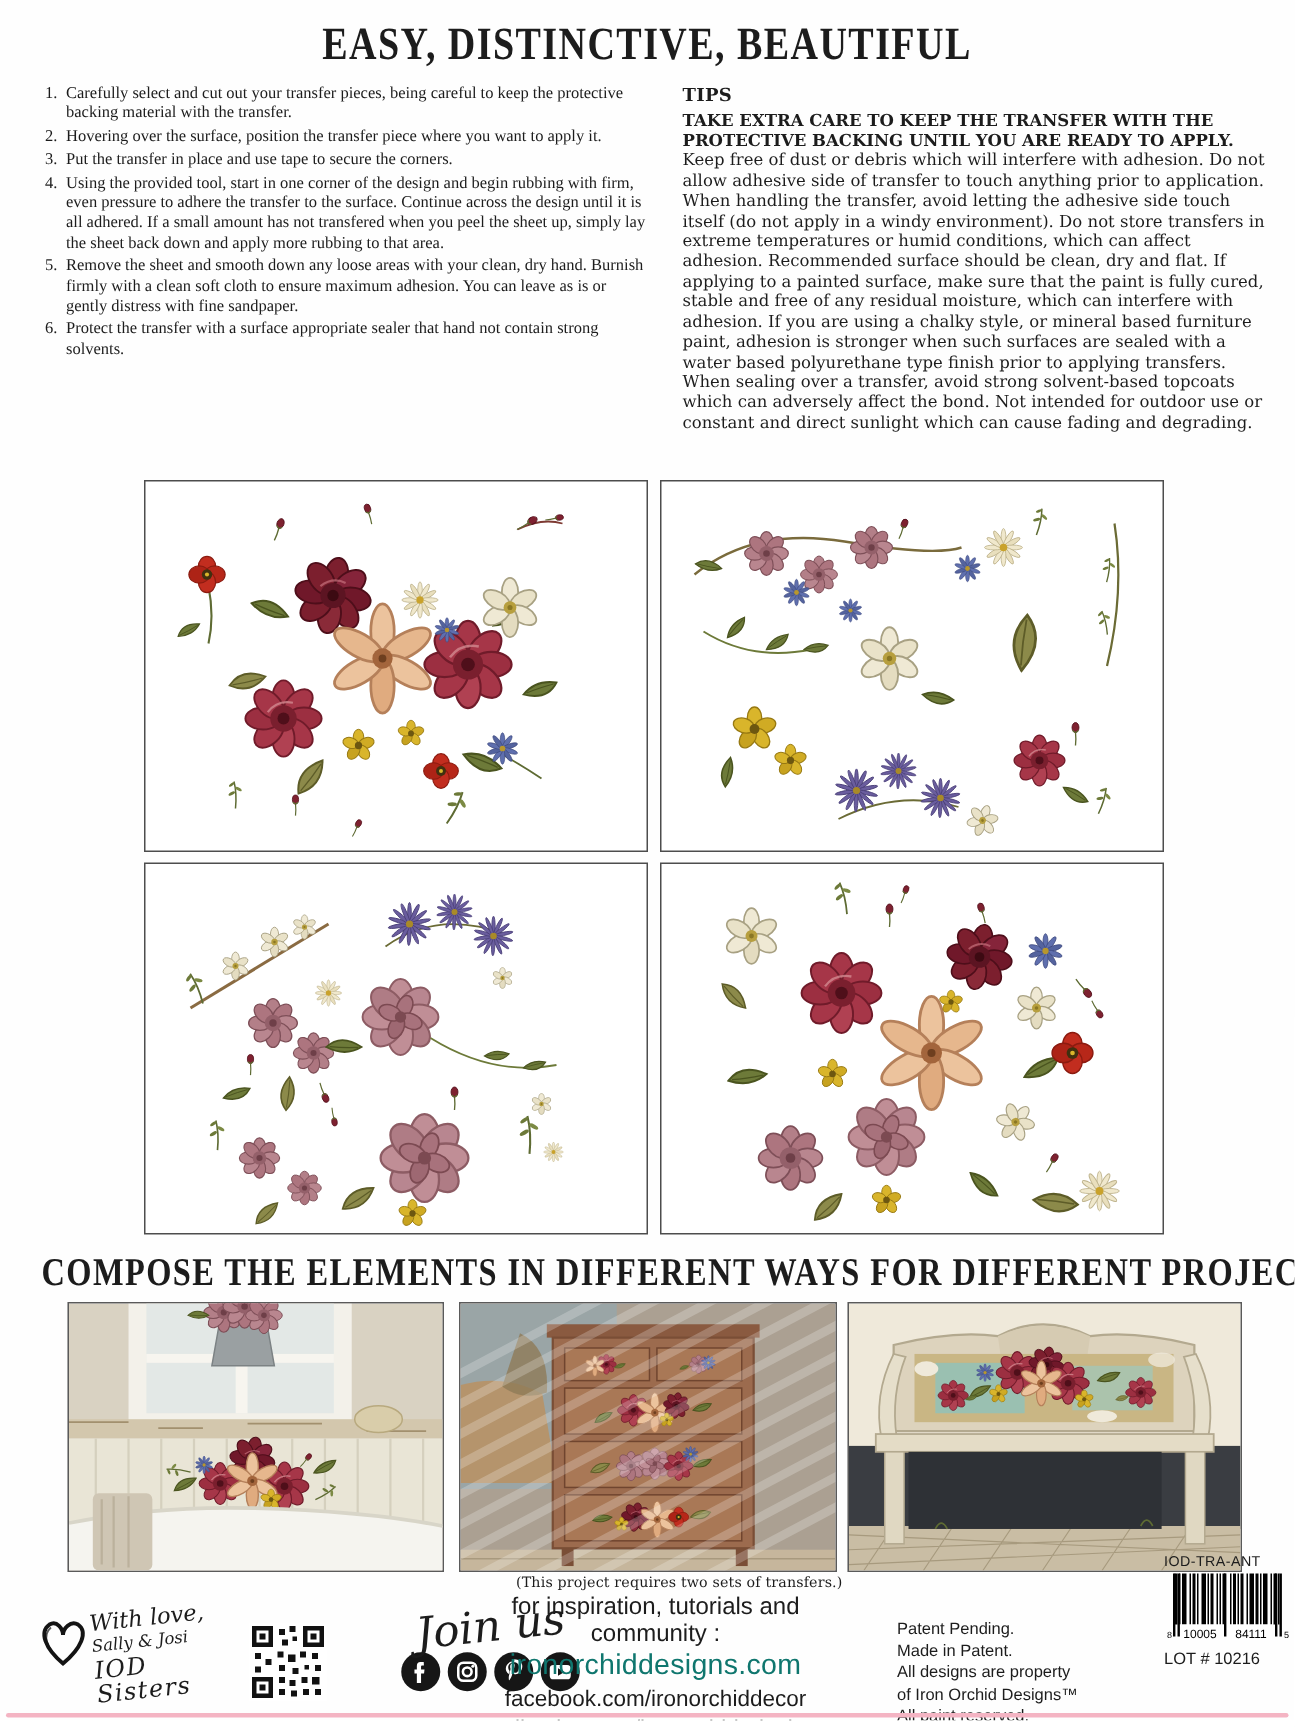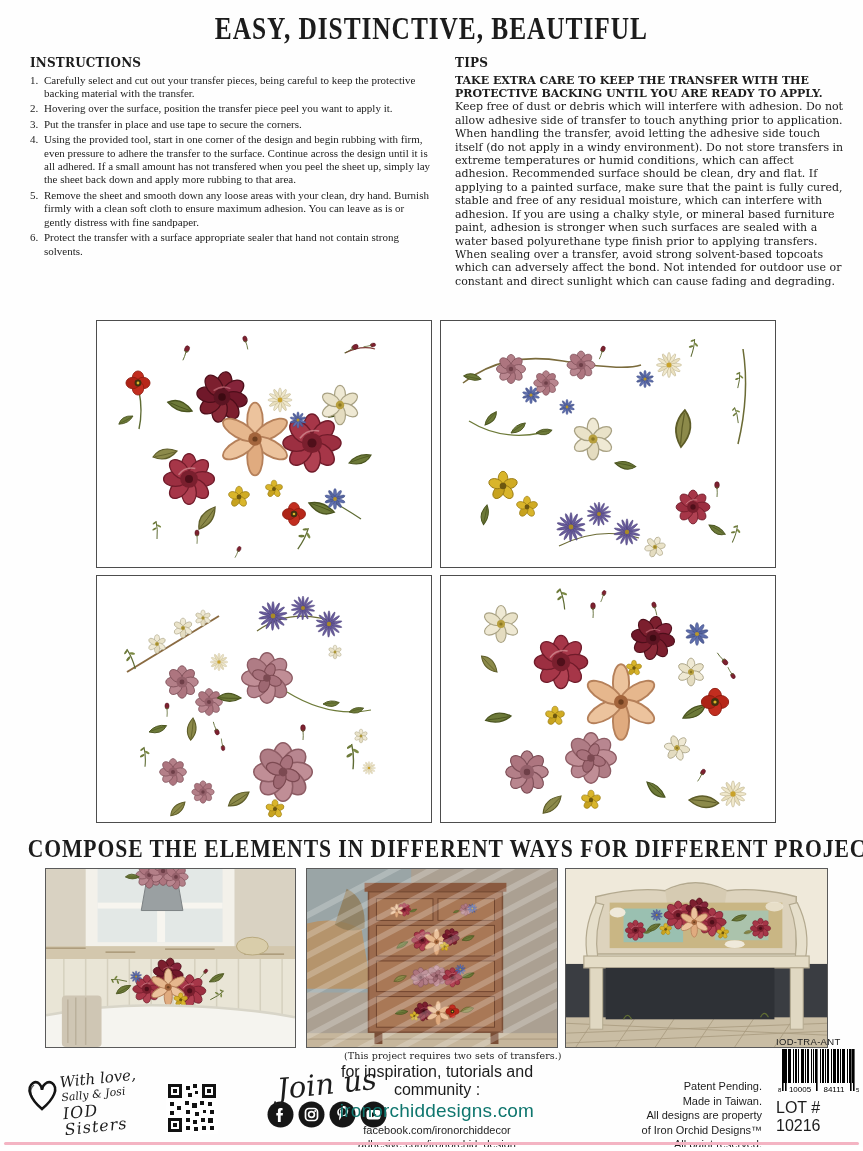--- a/index.html
+++ b/index.html
@@ -39,25 +39,25 @@
   #sig-heart{position:absolute;left:0;top:10px;}
   .sig-text{position:absolute;left:38px;top:2px;transform:rotate(-6deg);font-style:italic;line-height:1;}
   .sig-l1{font-size:15px;} .sig-l2{font-size:11px;margin-top:2px;} .sig-l3{font-size:16px;margin-top:3px;letter-spacing:1px;}
   #qr-block{position:absolute;left:166px;top:1082px;}
   #join-block{position:absolute;left:252px;top:1070px;width:150px;text-align:center;}
   #join-script{font-style:italic;font-size:29px;transform:rotate(-6deg);display:inline-block;line-height:1;}
   #social-row{margin-top:2px;display:flex;gap:4px;justify-content:center;}
   #community-block{position:absolute;left:330px;top:1063px;width:214px;text-align:center;}
   .comm-intro{font-size:16px;}
   .comm-site{font-size:19px;margin:1px 0 1px 0;letter-spacing:.2px;color:#0f766e;}
-  .comm-line{font-size:11px;line-height:1.3;}
-  #legal-block{position:absolute;left:598px;top:1079px;width:164px;text-align:right;font-size:11px;line-height:1.32;}
+  .comm-line{font-size:15px;line-height:1.3;}
+  #legal-block{position:absolute;left:598px;top:1079px;width:164px;text-align:left;font-size:11px;line-height:1.32;}
   #barcode-block{position:absolute;left:776px;top:1036px;width:84px;text-align:left;}
   .sku{font-size:9.5px;letter-spacing:.3px;}
-  .lot{font-size:16px;margin-top:0px;}
+  .lot{font-size:11px;margin-top:0px;}
   #pink-edge{position:absolute;left:4px;right:4px;bottom:2px;height:3px;background:#f4b4c3;border-radius:3px;}
 </style>
 </head>
 <body>
 
 <div id="page">
 
   <svg width="0" height="0" style="position:absolute" aria-hidden="true">
     <defs>
       <g id="roseRed">
@@ -234,24 +234,23 @@
           <path d="M0,3 Q.5,8 0,12" fill="none" stroke="#5e6b33" stroke-width=".9"></path>
         <ellipse rx="2.3" ry="3.3" fill="#7e2130" stroke="#54101c" stroke-width=".6"></ellipse>
         <path d="M-1.8,2 Q0,4.5 1.8,2" fill="none" stroke="#5e6b33" stroke-width=".9"></path>
         </g>
     </defs>
   </svg>
 
   <div id="title" class="big-head"><span>EASY, DISTINCTIVE, BEAUTIFUL</span></div>
 
   <div id="col-instructions" class="col">
-    <h3>INSTRUCTIONS</h3>
     <ol class="ol-ins">
       <li>Carefully select and cut out your transfer pieces, being careful to keep the protective backing material with the transfer.</li>
-      <li>Hovering over the surface, position the transfer piece peel you want to apply it.</li>
+      <li>Hovering over the surface, position the transfer piece where you want to apply it.</li>
       <li>Put the transfer in place and use tape to secure the corners.</li>
       <li>Using the provided tool, start in one corner of the design and begin rubbing with firm, even pressure to adhere the transfer to the surface. Continue across the design until it is all adhered. If a small amount has not transfered when you peel the sheet up, simply lay the sheet back down and apply more rubbing to that area.</li>
       <li>Remove the sheet and smooth down any loose areas with your clean, dry hand. Burnish firmly with a clean soft cloth to ensure maximum adhesion. You can leave as is or gently distress with fine sandpaper.</li>
       <li>Protect the transfer with a surface appropriate sealer that hand not contain strong solvents.</li>
     </ol>
   </div>
 
   <div id="col-tips" class="col">
     <h3>TIPS</h3>
     <p><b>TAKE EXTRA CARE TO KEEP THE TRANSFER WITH THE PROTECTIVE BACKING UNTIL YOU ARE READY TO APPLY.</b> <span>Keep free of dust or debris which will interfere with adhesion. Do not allow adhesive side of transfer to touch anything prior to application. When handling the transfer, avoid letting the adhesive side touch itself (do not apply in a windy environment). Do not store transfers in extreme temperatures or humid conditions, which can affect adhesion. Recommended surface should be clean, dry and flat. If applying to a painted surface, make sure that the paint is fully cured, stable and free of any residual moisture, which can interfere with adhesion. If you are using a chalky style, or mineral based furniture paint, adhesion is stronger when such surfaces are sealed with a water based polyurethane type finish prior to applying transfers. When sealing over a transfer, avoid strong solvent-based topcoats which can adversely affect the bond. Not intended for outdoor use or constant and direct sunlight which can cause fading and degrading.</span></p>
@@ -641,21 +640,21 @@
     <div class="comm-intro">for inspiration, tutorials and community :</div>
     <div class="comm-site">ironorchiddesigns.com</div>
     <div class="comm-line">facebook.com/ironorchiddecor</div>
     <div class="comm-line">adhesive.com/ironorchid_design</div>
     <div class="comm-line">pinterest.com/IODdesigns</div>
     <div class="comm-line">Bit.ly/IODtv</div>
   </div>
 
   <div id="legal-block" class="sans">
     <div>Patent Pending.</div>
-    <div>Made in Taiwan.</div>
+    <div>Made in Patent.</div>
     <div>All designs are property</div>
     <div>of Iron Orchid Designs™</div>
     <div>All paint reserved.</div>
   </div>
 
   <div id="barcode-block" class="sans">
     <div class="sku">IOD-TRA-ANT</div>
     <svg width="84" height="48" viewBox="0 0 84 48">
       <path d="M7,19 H77" stroke="#000" stroke-width="34" stroke-dasharray="2,1,1,1,3,2,1,1,2,1,1,2,3,1,1,1,2,2,1,1,1,1,2,3,1,1,2,1,1,1,2,2,1,1,3,1"></path>
       <rect x="10" y="36" width="30" height="10" fill="#fff"></rect>

